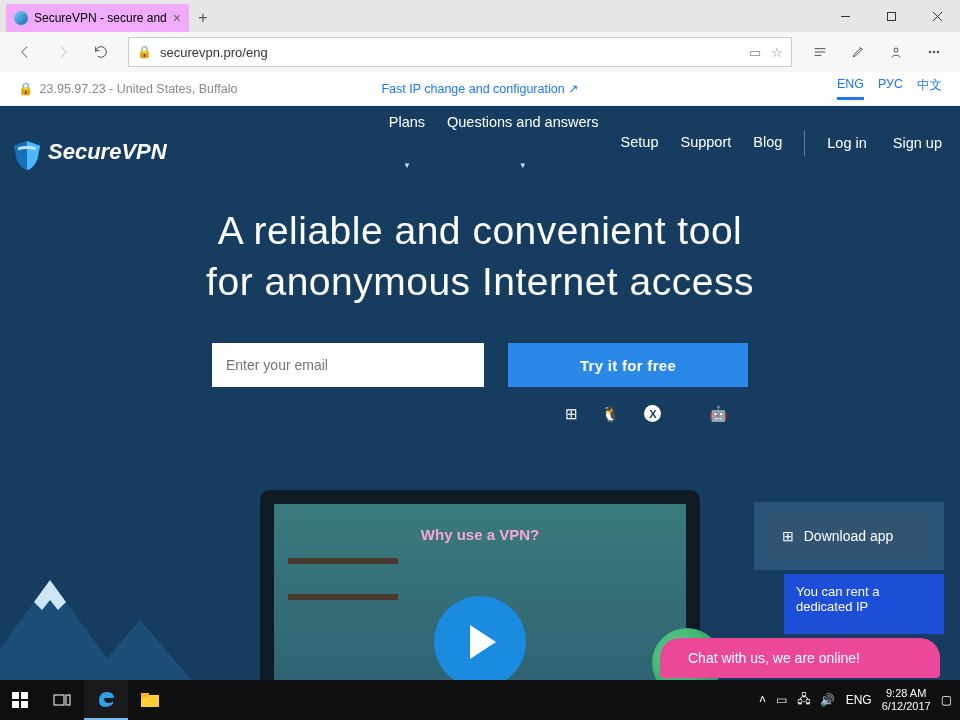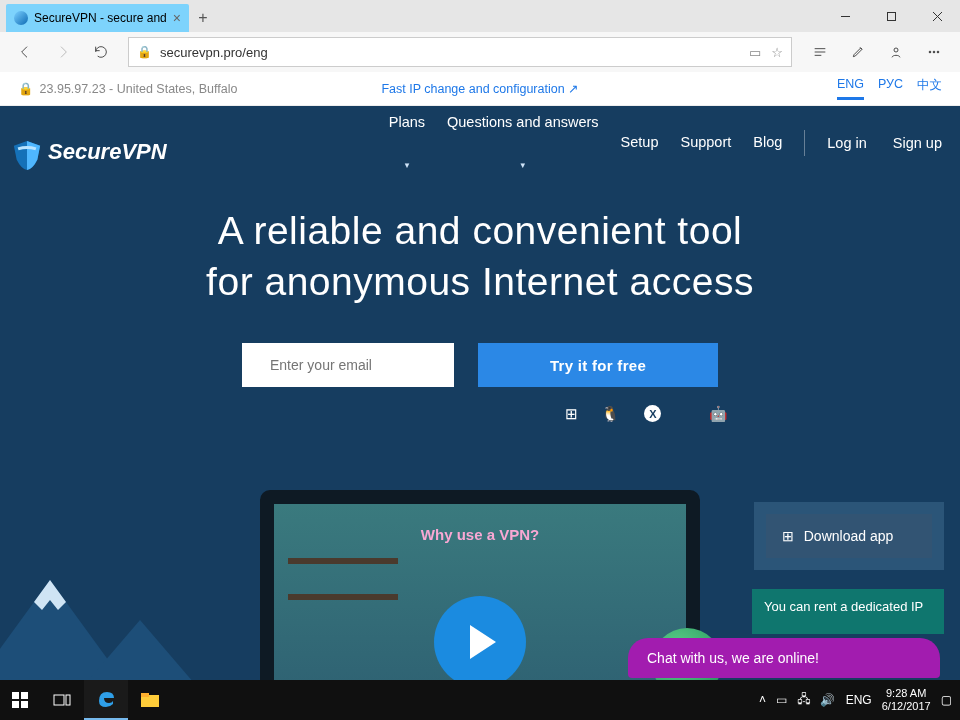--- a/index.html
+++ b/index.html
@@ -1,20 +1,20 @@
 <!DOCTYPE html>
 <html><head>
 <meta charset="utf-8">
 <style>
 * { margin: 0; padding: 0; box-sizing: border-box; font-family: "Segoe UI", Arial, sans-serif; }
 body { width: 960px; height: 720px; overflow: hidden; background: #fff; display: flex; flex-direction: column; }
 
 
 .titlebar { height: 32px; background: #e6e6e6; display: flex; align-items: flex-end; }
-.tab { background: #7dd3fc; height: 28px; margin-left: 6px; display: flex; align-items: center; padding: 0 8px; font-size: 12px; gap: 6px; min-width: 170px; border-top-left-radius:2px; border-top-right-radius:2px;}
+.tab { background: #f0abfc; height: 28px; margin-left: 6px; display: flex; align-items: center; padding: 0 8px; font-size: 12px; gap: 6px; min-width: 170px; border-top-left-radius:2px; border-top-right-radius:2px;}
 .tab .favicon { width: 14px; height: 14px; background: linear-gradient(135deg,#7bd0ff,#0d6ab4); border-radius:50%; }
 .tab .close { font-size: 14px; color:#666; }
 .newtab { width: 28px; height: 28px; display:flex; align-items:center; justify-content:center; font-size:16px; color:#555; }
 .winbtns { margin-left:auto; display:flex; }
 .winbtns div { width:46px; height:32px; display:flex; align-items:center; justify-content:center; font-size:11px; color:#333; }
 
 .navbar { height: 40px; background:#f7f7f7; display:flex; align-items:center; padding:0 8px; gap:4px; }
 .navbtn { width:34px; height:34px; display:flex; align-items:center; justify-content:center; color:#333; }
 .navbtn svg { width:16px; height:16px; stroke:#333; fill:none; stroke-width:1.3; }
 .urlbox { flex:1; height:30px; border:1px solid #ccc; background:#fff; display:flex; align-items:center; padding:0 8px; gap:8px; margin:0 6px; font-size:13px; color:#333; }
@@ -40,42 +40,42 @@
 .logo b { font-weight:800; }
 .menu { margin-left:auto; display:flex; align-items:center; gap:22px; font-size:14.5px; }
 .menu .item { display:flex; flex-direction:column; align-items:center; line-height:1.1; color:#fff;gap:28px; }
 .menu .chev { font-size:9px; margin-top:2px; color:#cfe4f8; }
 .menu .divider { width:1px; height:26px; background:rgba(255,255,255,.35); }
 .authset { display:flex; gap:26px; font-size:14.5px; }
 
 .headline { text-align:center; font-size:39px; font-weight:300; line-height:1.3; margin-top:26px; letter-spacing:.5px; }
 
 .ctarow { display:flex; justify-content:center; gap:24px; margin-top:36px; }
-.emailbox { width:212px; height:44px; background:#fff; border:none; padding:0 28px; font-size:14px; color:#888; }
+.emailbox { width:272px; height:44px; background:#fff; border:none; padding:0 14px; font-size:14px; color:#888; }
 .trybtn { width:240px; height:44px; background:#2b88e6; color:#fff; border:none; font-size:15px; font-weight:600; letter-spacing:.3px; }
 
 .osrow { display:flex; gap:24px; justify-content:flex-end; width:504px; margin:18px auto 0; padding-right:4px; color:#fff; font-size:15px; }
 
 .cards { position:absolute; left:16px; bottom:66px; }
 .card, .cardR { background:rgba(255,255,255,.12); border:12px solid #2b5578; padding:14px 16px; font-size:14px; color:#fff; }
 .card { width:200px; }
 .cardR { width:190px; position:absolute; right:16px; bottom:110px; display:flex; align-items:center; gap:10px; }
-.rentcard { position:absolute; right:16px; bottom:46px; width:192px; background:#0f766e; color:#fff; padding:10px 12px 20px; font-size:13px; }
+.rentcard { position:absolute; right:16px; bottom:46px; width:160px; background:#1d4ed8; color:#fff; padding:10px 12px 20px; font-size:13px; }
 
 .monitor { position:absolute; left:50%; transform:translateX(-50%); bottom:-90px; width:440px; height:280px; background:#0e1a24; border:14px solid #0e1a24; border-radius:10px 10px 0 0; }
 .screen { width:100%; height:100%; background:#2b5a6f; position:relative; overflow:hidden; }
 .screen .room { position:absolute; inset:0; background:linear-gradient(#3a7a7e,#2b5a6f); }
 .screen .shelf { position:absolute; left:14px; top:54px; width:110px; height:82px; }
 .screen .shelf .bar { height:6px; background:#4a3a2d; margin-bottom:30px; }
 .screen .why { position:absolute; left:50%; top:22px; transform:translateX(-50%); font-size:15px; font-weight:600; color:#f9a8d4; }
 .screen .playbtn { position:absolute; left:50%; top:92px; transform:translateX(-50%); width:92px; height:92px; border-radius:50%; background:#1b8be0; display:flex; align-items:center; justify-content:center; }
 .screen .playbtn .tri { width:0; height:0; border-left:26px solid #fff; border-top:17px solid transparent; border-bottom:17px solid transparent; margin-left:6px; }
 .greencircle { position:absolute; right:-36px; bottom:58px; width:70px; height:70px; border-radius:50%; background:radial-gradient(circle at 35% 35%, #5fd48c, #1e8a55); }
 
-.chatbar { position:absolute; right:20px; bottom:2px; height:40px; width:312px; background:#a21caf; color:#fff; border-radius:20px 20px 4px 4px; display:flex; align-items:center; padding:0 19px; font-size:14px; }
+.chatbar { position:absolute; right:20px; bottom:2px; height:40px; width:280px; background:#ec4899; color:#fff; border-radius:20px 20px 4px 4px; display:flex; align-items:center; padding:0 28px; font-size:14px; }
 .mountain { position:absolute; left:-30px; bottom:-10px; width:240px; height:120px; }
 
 .taskbar { height:40px; background:#101010; display:flex; align-items:center; color:#fff; font-size:12px; }
 .taskbar .start { width:40px; display:flex; justify-content:center; }
 .searchbox { display:flex; align-items:center; background:#2f2f2f; height:32px; width:300px; margin-left:2px; padding:0 10px; gap:10px; color:#bfbfbf; font-size:13px; }
 .searchbox .circ { width:18px; height:18px; border:2px solid #bfbfbf; border-radius:50%; }
 .tbicons { display:flex; align-items:center; height:100%; }
 .tbicons .ico { width:44px; height:40px; display:flex; align-items:center; justify-content:center; }
 .tbicons .active { border-bottom:2px solid #76b9ed; background:#1a1a1a; }
 .tray { margin-left:auto; display:flex; align-items:center; gap:10px; padding:0 8px; }

